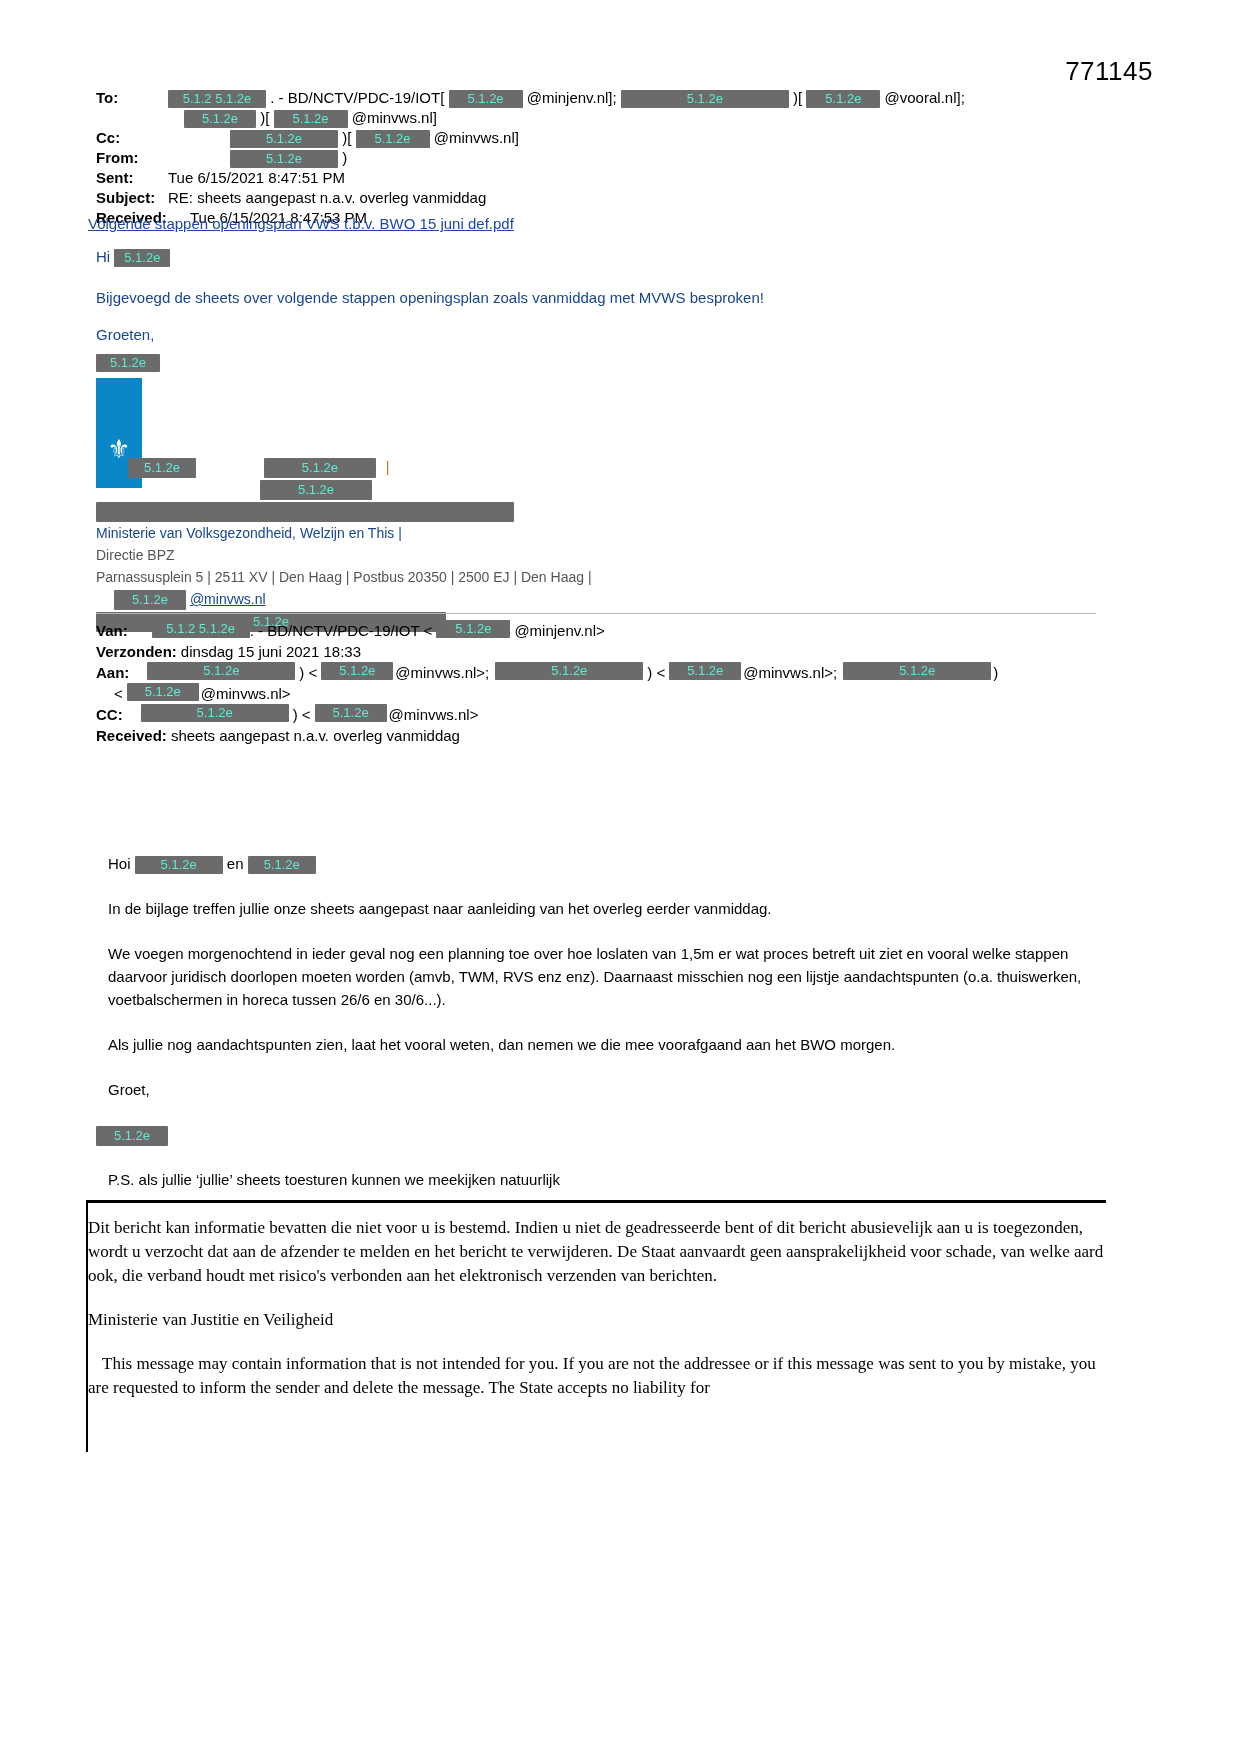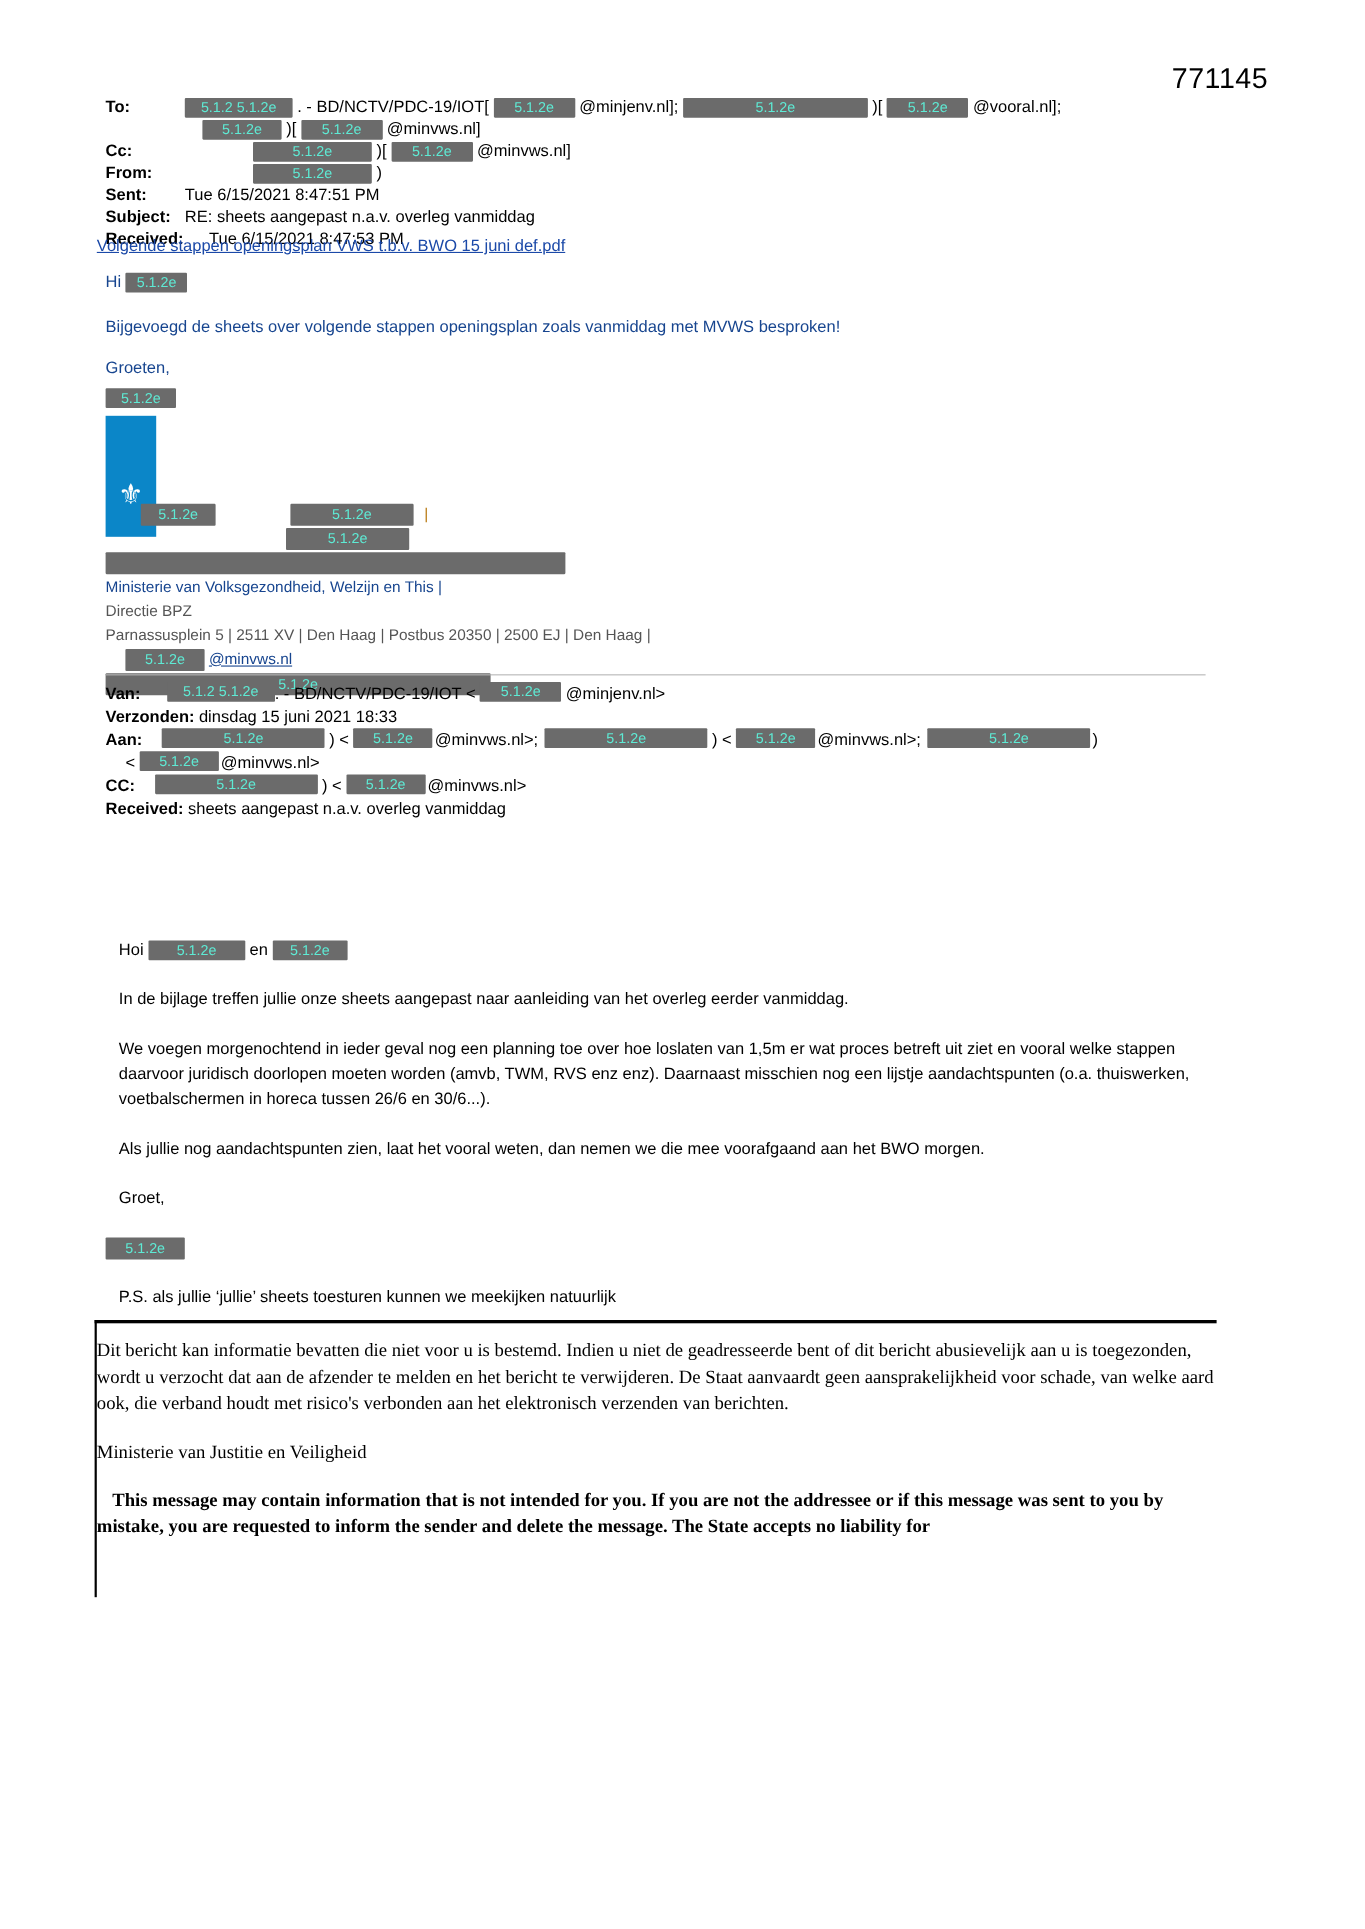--- a/index.html
+++ b/index.html
@@ -182,21 +182,21 @@
     position: absolute;
     left: 88px;
     top: 1216px;
     width: 1020px;
     font-family: "Liberation Serif", serif;
     font-size: 17px;
     line-height: 24px;
     color: #000;
   }
   .disclaimer p { margin: 0 0 20px 0; }
-  .disclaimer p.indent { text-indent: 14px; font-weight: bold; }
+  .disclaimer p.indent { text-indent: 14px; }
   .left-rule {
     position: absolute;
     left: 86px;
     top: 1200px;
     width: 2px;
     height: 252px;
     background: #000;
   }
 </style>
 </head>

